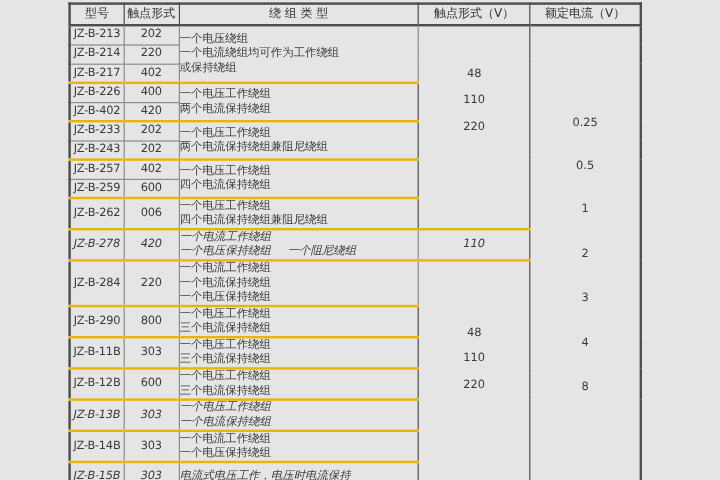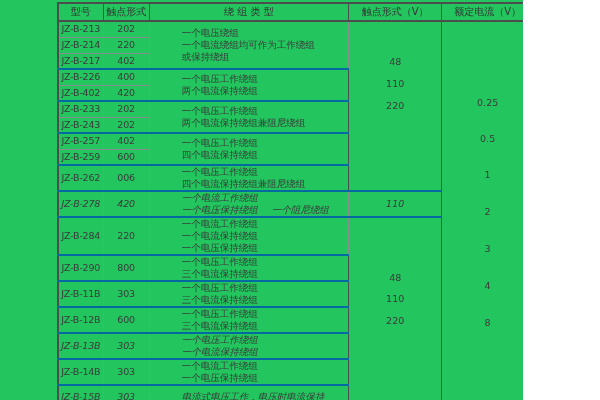--- a/index.html
+++ b/index.html
@@ -1,32 +1,32 @@
 <!DOCTYPE html>
 <html><head>
 <meta charset="utf-8">
 <style>
   html,body{margin:0;padding:0;background:#fff;}
-  .page{position:relative;width:523px;height:400px;background:#22c55e;overflow:hidden;
+  .page{position:relative;width:600px;height:400px;background:#e5e5e5;overflow:hidden;
         font-family:"DejaVu Sans",sans-serif;color:#3a3a3a;}
   table.spec{position:absolute;left:57px;top:2px;border-collapse:collapse;table-layout:fixed;
         width:478px;font-size:9.5px;line-height:12px;border:2px solid #4d4d4d;}
   col.c-model{width:45px;}
   col.c-contact{width:46px;}
   col.c-winding{width:199px;}
   col.c-voltage{width:93px;}
   col.c-current{width:92px;}
   th{border:1px solid #4d4d4d;border-bottom:2px solid #4d4d4d;font-weight:normal;
      font-size:10px;height:16px;padding:0;text-align:center;color:#333;}
   td{border:1px solid #8c8c8c;padding:0;vertical-align:middle;}
   td.model,td.contact{text-align:center;letter-spacing:-0.2px;white-space:nowrap;}
-  td.winding{padding-left:32px;}
+  td.winding{}
   td.winding .wline{white-space:nowrap;}
   td.winding .wextra{margin-left:14px;}
-  tr.gt > td{border-top:2px solid #0369a1;}
+  tr.gt > td{border-top:2px solid #eab308;}
   tr.h16{height:16px;} tr.h24{height:24px;font-style:italic;} tr.h25{height:25px;}
   tr.h26{height:26px;} tr.h36{height:36px;}
   td.vcell,td.ccell{position:relative;border:1px solid #4d4d4d;}
   td.vcell span,td.ccell span{position:absolute;left:0;width:100%;text-align:center;
       transform:translateY(-50%);}
   td.vmid{text-align:center;border:1px solid #4d4d4d;}
   .vt0{top:40px;} .vt1{top:62px;} .vt2{top:84px;}
   .vb0{top:60px;} .vb1{top:81px;} .vb2{top:103px;}
   .cc0{top:81px;} .cc1{top:117px;} .cc2{top:153px;} .cc3{top:190px;}
   .cc4{top:227px;} .cc5{top:264px;} .cc6{top:301px;}

